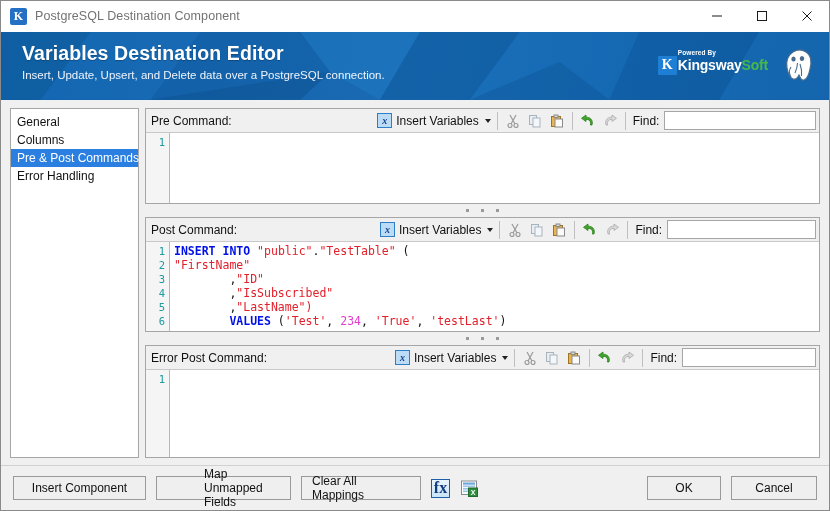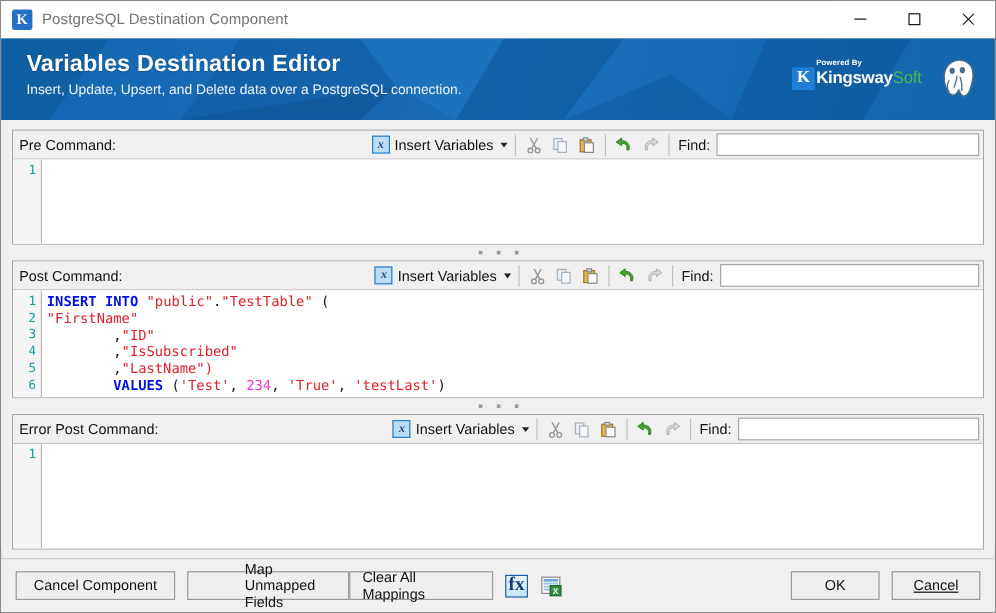--- a/index.html
+++ b/index.html
@@ -76,21 +76,21 @@
     font-family: "Liberation Serif", serif;
     border-radius: 1px;
   }
   .ks-words { margin-left: 1px; line-height: 1; position: relative; }
   .ks-powered {
     position: absolute; top: -7px; left: 0;
     font-size: 6.5px; font-weight: bold; color: #ffffff;
     letter-spacing: .1px; white-space: nowrap;
   }
   .ks-kingsway { font-size: 14px; font-weight: bold; color: #ffffff; letter-spacing: -.2px; }
-  .ks-soft { font-size: 14px; font-weight: normal; color: #49b749; letter-spacing: -.2px; }
+  .ks-soft { font-size: 14px; font-weight: bold; color: #49b749; letter-spacing: -.2px; }
   .pg-logo { width: 36px; height: 38px; }
 
   
   .body {
     flex: 1; display: flex;
     padding: 8px 9px 0 9px;
     background: #f0f0f0;
     min-height: 0;
   }
   .sidebar {
@@ -210,36 +210,36 @@
     height: 24px;
     background: #efefef;
     border: 1px solid #9a9a9a;
     font-size: 12px; color: #111;
     font-family: "Liberation Sans", sans-serif;
     display: flex; align-items: center; justify-content: center;
     padding: 0 10px;
   }
   .btn-refresh { width: 133px; }
   .btn-map     { width: 135px; margin-left: 10px; padding-left: 47px; }
-  .btn-clear   { width: 120px; }
+  .btn-clear   { width: 120px; margin-left: 10px; }
   .icon-btn {
     width: 19px; height: 19px; margin-left: 10px;
     display: flex; align-items: center; justify-content: center;
   }
   .fx-box {
     width: 19px; height: 19px;
     border: 1px solid #1a5fa8;
     background: linear-gradient(#eaf5fd,#c8e4f7);
     color: #123d7a; font-size: 16px; font-weight: bold; 
     display: flex; align-items: center; justify-content: center;
     font-family: "Liberation Serif", serif;
   }
   .footer-spacer { flex: 1; }
   .btn-ok     { width: 74px; }
-  .btn-cancel { width: 74px; margin-left: 10px; text-decoration: underline; }
+  .btn-cancel { width: 86px; margin-left: 10px; }
 </style>
 </head>
 <body>
 
 <div class="window">
 
   <div class="titlebar">
     <div class="tb-icon">K</div>
     <div class="tb-title">PostgreSQL Destination Component</div>
     <div class="tb-spacer"></div>
@@ -297,20 +297,26 @@
         <g fill="none" stroke="#4a6c8c" stroke-width="1.1">
           <path d="M17.5 17 C17.5 21 16 24 15 27"></path>
           <path d="M20 18 C21.5 22 22 26 21.5 30"></path>
           <path d="M11 21 C9 24 9 28 11 31"></path>
         </g>
       </svg>
     </div>
   </div>
 
   <div class="body">
+    <div class="sidebar">
+      <div class="side-item">General</div>
+      <div class="side-item">Columns</div>
+      <div class="side-item selected">Pre &amp; Post Commands</div>
+      <div class="side-item">Error Handling</div>
+    </div>
 
     <div class="panels">
 
       <div class="editor-panel panel-pre">
         <div class="ed-toolbar">
           <span class="ed-label">Pre Command:</span>
           <span class="ed-flex"></span>
           <span class="iv-btn">
             <span class="iv-icon">x</span>
             <span class="iv-text">Insert Variables</span>
@@ -484,21 +490,21 @@
             <div>1</div>
           </div>
           <div class="code"></div>
         </div>
       </div>
 
     </div>
   </div>
 
   <div class="footer">
-    <div class="btn btn-refresh">Cancel Component</div>
+    <div class="btn btn-refresh">Insert Component</div>
     <div class="btn btn-map">Map Unmapped Fields</div>
     <div class="btn btn-clear">Clear All Mappings</div>
     <div class="icon-btn">
       <div class="fx-box">fx</div>
     </div>
     <div class="icon-btn">
       <svg width="19" height="19" viewBox="0 0 19 19">
         <rect x="1.5" y="2" width="15" height="13.5" fill="#fdfdfd" stroke="#8a8a8a"></rect>
         <rect x="3" y="3.5" width="12" height="2.2" fill="#6fa8dc"></rect>
         <rect x="3" y="6.5" width="12" height="1.6" fill="#9cc3e8"></rect>

